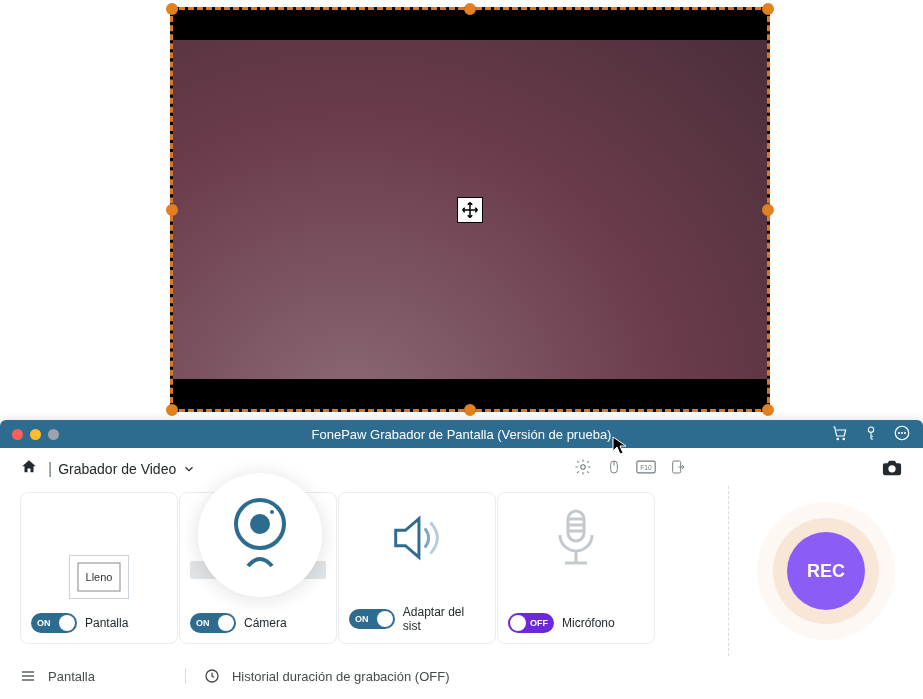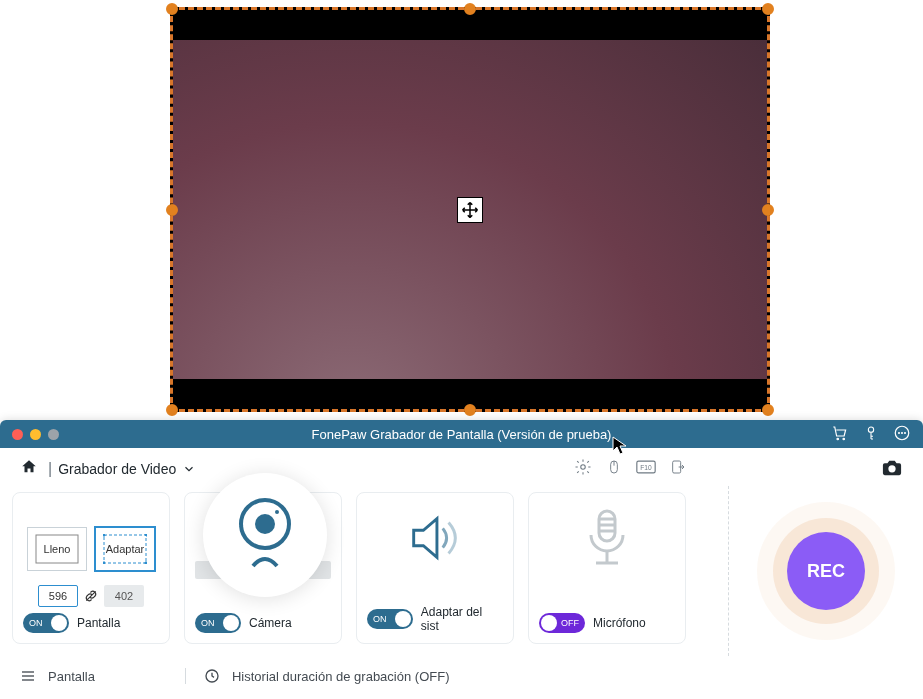--- a/index.html
+++ b/index.html
@@ -127,22 +127,22 @@
     padding-right: 40px;
   }
   .mini-toolbar svg { stroke: #6f7a83; }
   .camera-btn {
     margin-left: 155px;
   }
 
   
   .main-row {
     display: flex;
-    padding: 6px 20px 0 12px;
-    gap: 14px;
+    padding: 6px 20px 0 20px;
+    gap: 1px;
     height: 170px;
     position: relative;
   }
   .panel {
     flex: 0 0 158px;
     height: 152px;
     border: 1px solid #e9edf0;
     border-radius: 8px;
     padding: 10px 10px 10px 10px;
     display: flex;
@@ -194,21 +194,21 @@
     text-align:center;
     color:#333;
     border-radius:2px;
   }
   .dim-static{
     width:40px;height:22px;background:#e7eaec;font-size:11px;display:flex;align-items:center;justify-content:center;border-radius:2px;color:#555;
   }
   .toggle-row{ display:flex; align-items:center; gap:8px; font-size:12px; color:#222a30;}
   .toggle{
     width:46px;height:20px;border-radius:10px;position:relative;display:inline-flex;align-items:center;
-    font-size:9px;color:#fff;font-weight:400;padding:0 6px;
+    font-size:9px;color:#fff;font-weight:700;padding:0 6px;
   }
   .toggle.on{background:#2d6c8f;justify-content:flex-start;}
   .toggle.off{background:#6d28d9;color:#fff;justify-content:flex-end;}
   .toggle .knob{
     position:absolute;top:2px;width:16px;height:16px;border-radius:50%;background:#fff;
   }
   .toggle.on .knob{right:2px;}
   .toggle.off .knob{left:2px;}
 
   .rec-side{
@@ -334,41 +334,20 @@
   <div class="main-row">
 
     <div class="panel">
       <div class="size-row">
         <div class="size-btn">
           <svg width="44" height="30" style="position:absolute;left:7px;top:6px" viewBox="0 0 44 30" fill="none" stroke="#888" stroke-width="1">
               <rect x="1" y="1" width="42" height="28"></rect>
             </svg>
           <span>Lleno</span>
         </div>
-        <div class="size-btn selected">
-          <svg width="44" height="30" style="position:absolute;left:7px;top:6px" viewBox="0 0 44 30" fill="none" stroke="#2d8ecf" stroke-width="1" stroke-dasharray="3 2">
-              <rect x="1" y="1" width="42" height="28"></rect>
-              <rect x="-1" y="-1" width="3" height="3" fill="#2d8ecf"></rect>
-              <rect x="42" y="-1" width="3" height="3" fill="#2d8ecf"></rect>
-              <rect x="-1" y="28" width="3" height="3" fill="#2d8ecf"></rect>
-              <rect x="42" y="28" width="3" height="3" fill="#2d8ecf"></rect>
-            </svg>
-          <span>Adaptar</span>
-        </div>
-      </div>
-      <div class="dim-row">
-        <input class="dim-input" value="596" style="">
-        <span class="subtle-icon">
-            <svg width="14" height="14" viewBox="0 0 24 24" fill="none" stroke="#333" stroke-width="2">
-              <path d="M10 14a5 5 0 0 0 7 0l2-2a5 5 0 0 0-7-7l-1 1"></path>
-              <path d="M14 10a5 5 0 0 0-7 0l-2 2a5 5 0 0 0 7 7l1-1"></path>
-              <line x1="4" y1="20" x2="20" y2="4"></line>
-            </svg>
-          </span>
-        <div class="dim-static">402</div>
       </div>
       <div class="toggle-row">
         <div class="toggle on">
             <span>ON</span>
             <div class="knob"></div>
           </div>
         <span>Pantalla</span>
       </div>
     </div>
 

